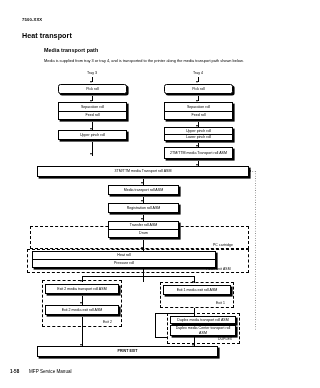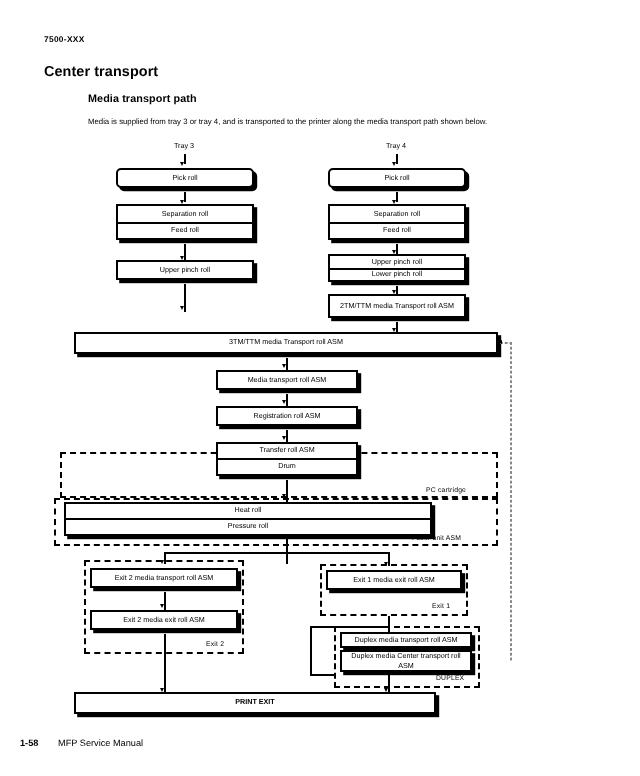--- a/index.html
+++ b/index.html
@@ -65,21 +65,21 @@
   
   .footer-page{position:absolute;left:10px;top:369px;font-size:4.6px;font-weight:bold;}
   .footer-text{position:absolute;left:29px;top:369px;font-size:4.6px;}
 </style>
 </head>
 <body>
 
 <div class="page">
 
   <div class="doc-num">7500-XXX</div>
-  <div class="h1">Center transport</div>
+  <div class="h1">Heat transport</div>
   <div class="h2">Media transport path</div>
   <div class="intro">Media is supplied from tray 3 or tray 4, and is transported to the printer along the media transport path shown below.</div>
 
   <div class="tray-label" style="left:72px;top:71px;width:40px;">Tray 3</div>
   <div class="tray-label" style="left:178px;top:71px;width:40px;">Tray 4</div>
 
   <div class="vline" style="left:92px;top:77px;height:5px;"></div>
   <div class="arrow-d" style="left:90.3px;top:81px;"></div>
 
   <div class="box rounded" style="left:58px;top:84px;width:69px;height:10px;">

